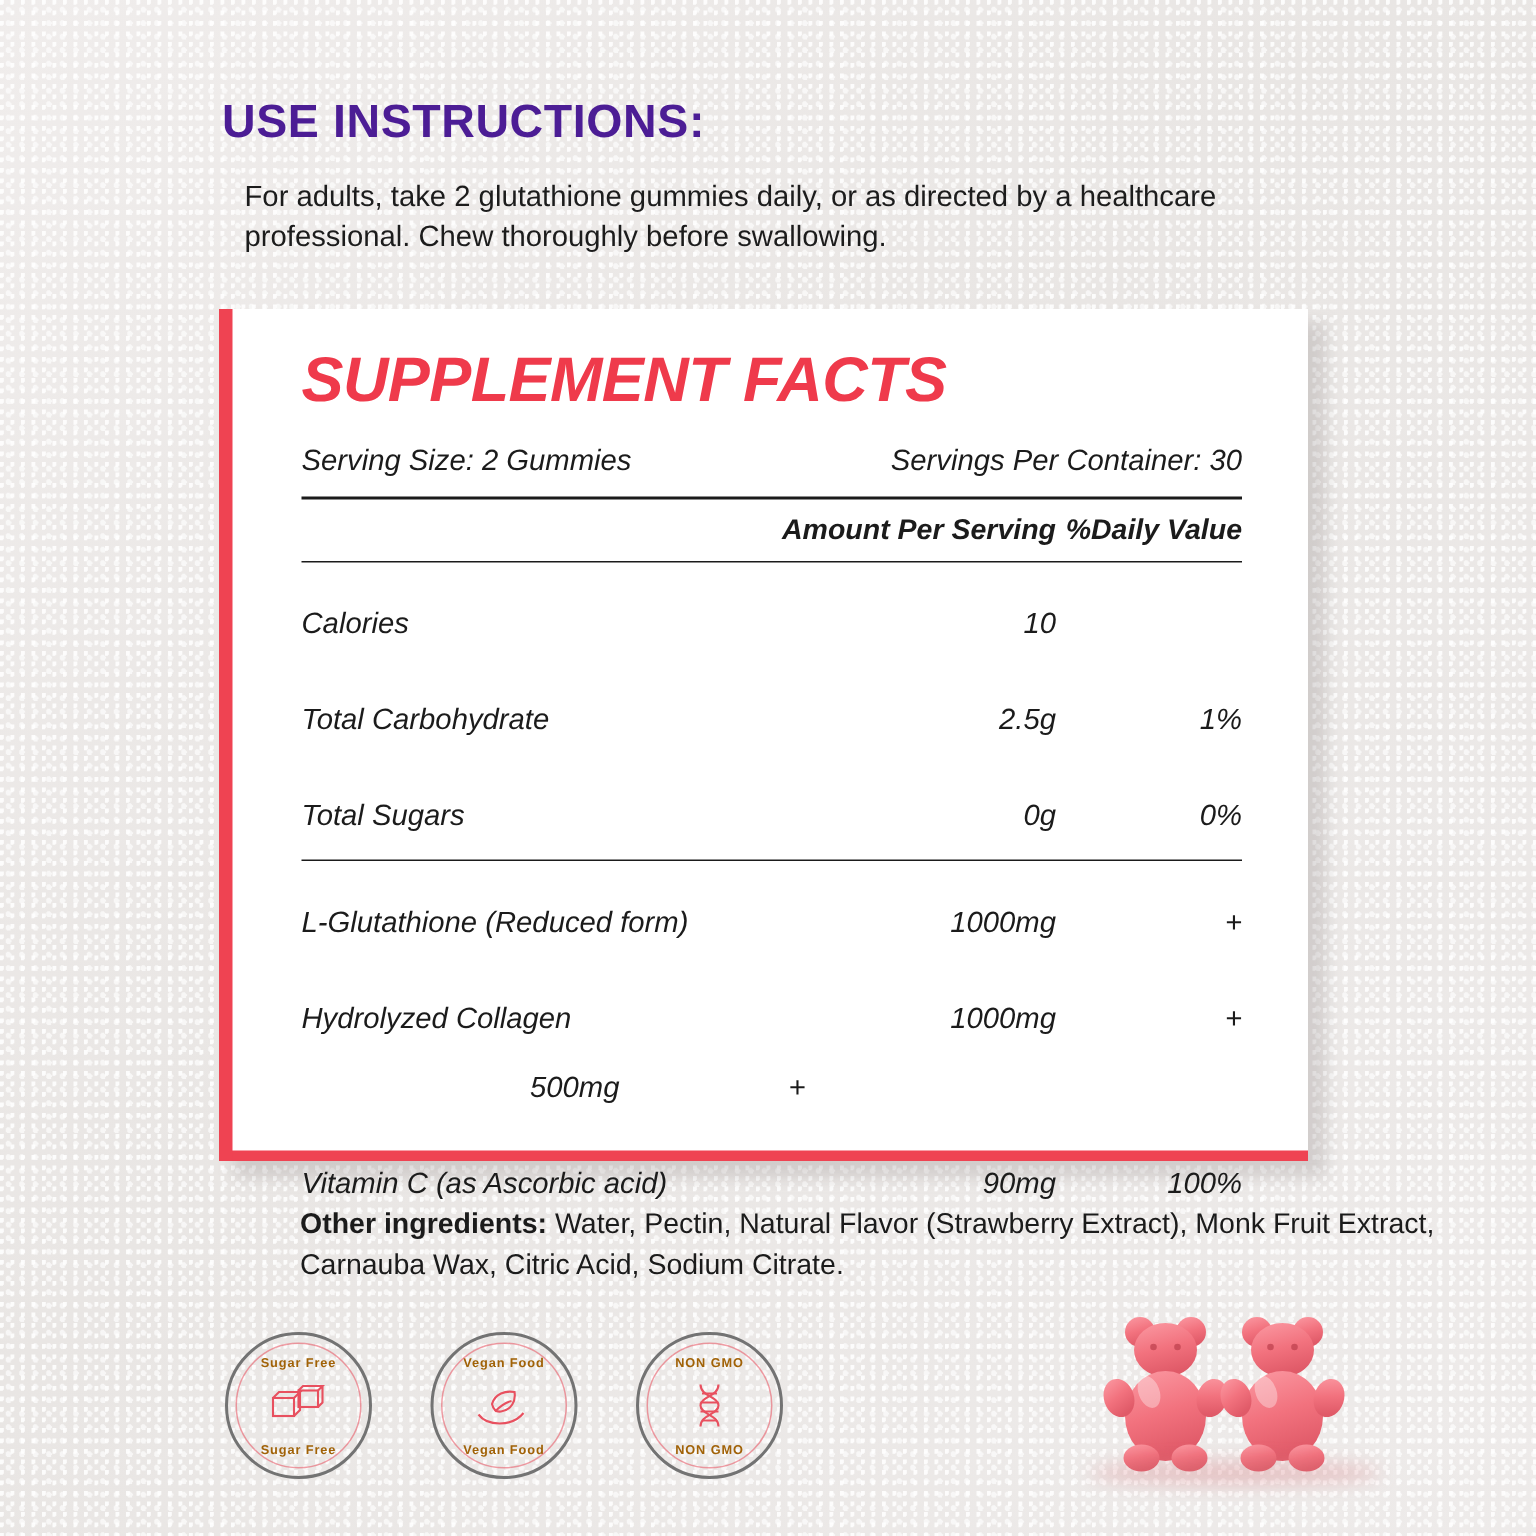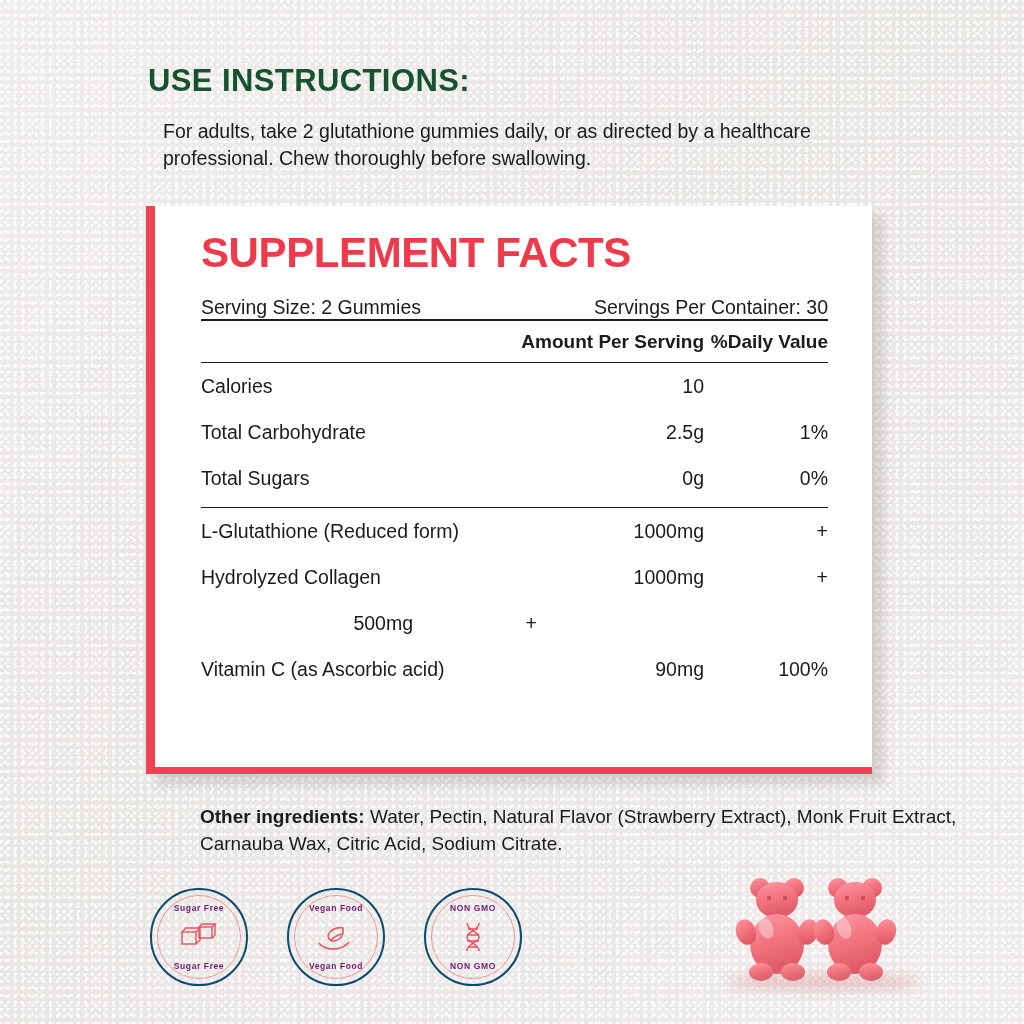--- a/index.html
+++ b/index.html
@@ -32,21 +32,21 @@
   }
 
   
   .use-title {
     position: absolute;
     left: 148px;
     top: 63px;
     font-size: 31px;
     font-weight: bold;
     letter-spacing: 0.4px;
-    color: #14532d;
+    color: #4c1d95;
   }
   .use-body {
     position: absolute;
     left: 163px;
     top: 118px;
     width: 730px;
     font-size: 19.5px;
     line-height: 27px;
     color: #1c1c1c;
   }
@@ -65,39 +65,41 @@
   .panel {
     position: absolute;
     left: 146px;
     top: 206px;
     width: 726px;
     height: 568px;
     background: #ffffff;
     border-left: 9px solid #ef4352;
     border-bottom: 7px solid #ef4352;
     box-sizing: border-box;
+    font-style: italic;
   }
   .panel-inner {
     position: absolute;
     left: 46px;
     top: 26px;
     right: 44px;
   }
   .facts-title {
     font-size: 42px;
     font-weight: bold;
     color: #ef3a4b;
     letter-spacing: -0.4px;
     line-height: 1;
     margin-bottom: 22px;
   }
   .serving-row {
     display: flex;
     justify-content: space-between;
     font-size: 19.5px;
+    padding-bottom: 12px;
     gap: 40px;
   }
   .rule-thin {
     border-top: 1.5px solid #1b1b1b;
   }
   .rule-med {
     border-top: 2px solid #1b1b1b;
   }
   .hdr-row {
     display: flex;
@@ -115,21 +117,21 @@
   .col-dv {
     width: 118px;
     text-align: right;
   }
   .row {
     display: flex;
     font-size: 19.5px;
     padding: 11.5px 0 11.5px 0;
     align-items: baseline;
   }
-  .row .col-name { text-align: left; }
+  .row .col-name { text-align: left; margin-top: 18px; }
   .grp-gap { height: 6px; }
 
   
   .other-ing {
     position: absolute;
     left: 152px;
     top: 803px;
     width: 760px;
     font-size: 19px;
     line-height: 27px;
@@ -142,23 +144,23 @@
     position: absolute;
     left: 150px;
     top: 888px;
     display: flex;
     gap: 39px;
   }
   .badge {
     width: 98px;
     height: 98px;
     border-radius: 50%;
-    border: 2px solid #0c4a6e;
+    border: 2px solid #737373;
     position: relative;
-    color: #701a75;
+    color: #a16207;
     box-sizing: border-box;
   }
   .badge::after {
     content: "";
     position: absolute;
     inset: 5px;
     border-radius: 50%;
     border: 1px solid rgba(232,80,95,0.55);
   }
   .badge .arc-top, .badge .arc-bot {

